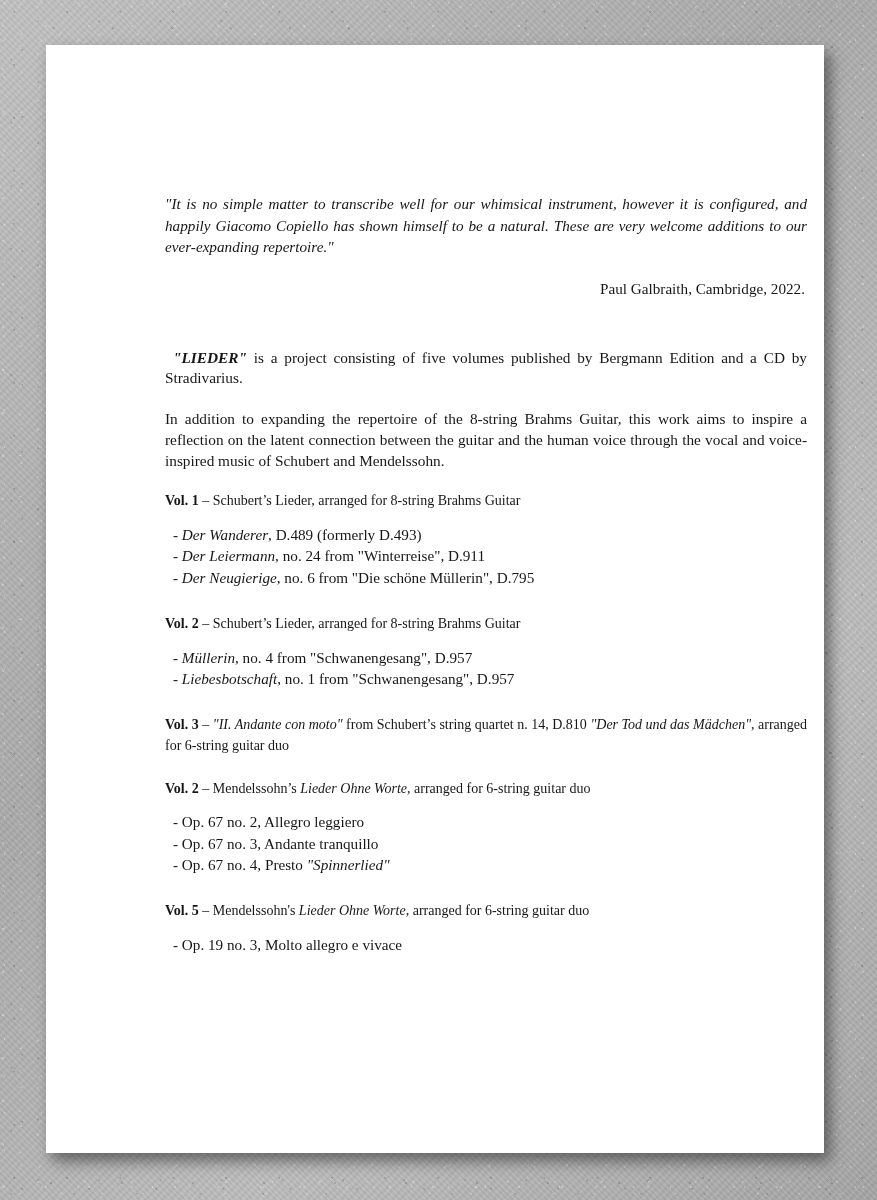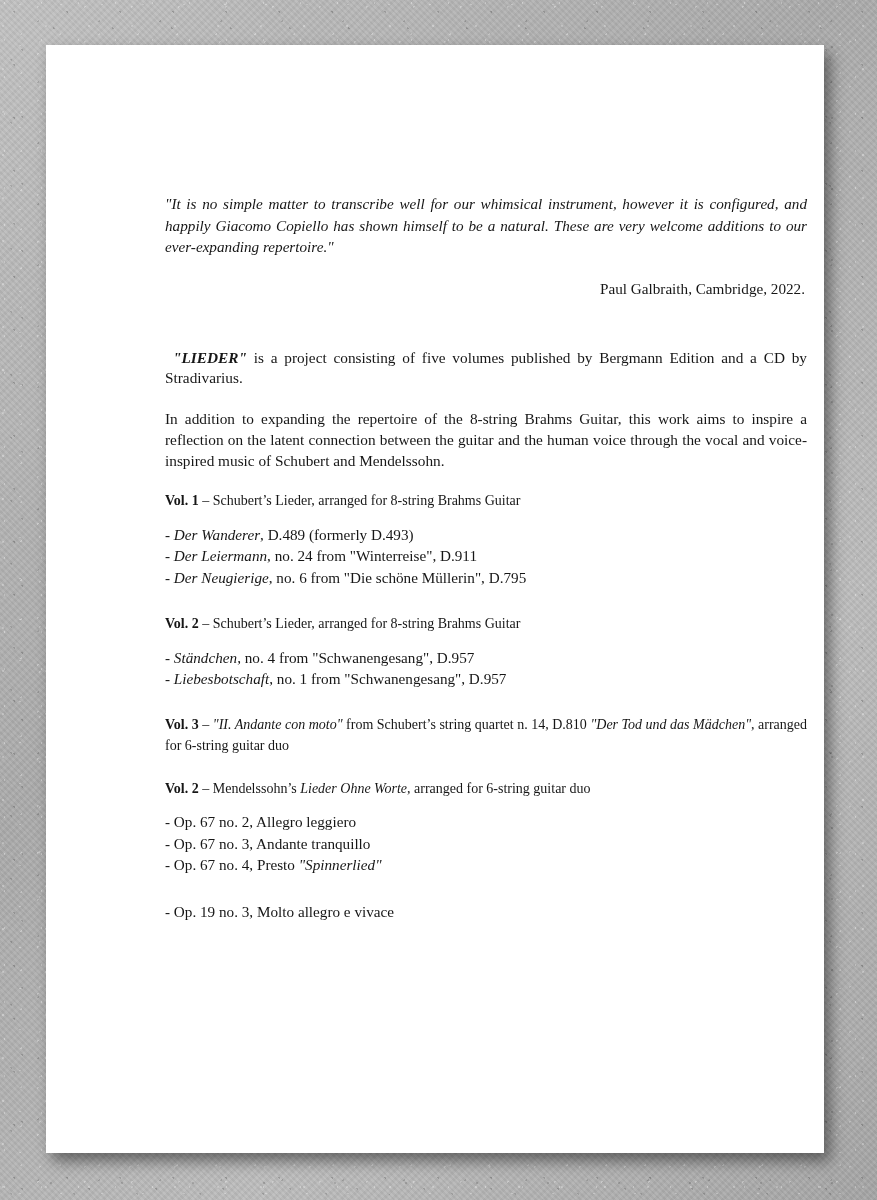--- a/index.html
+++ b/index.html
@@ -100,21 +100,21 @@
   .vol-heading {
     font-size: 14px;
     line-height: 20.8px;
     margin: 0 0 12px 0;
     text-align: justify;
   }
   .vol-heading.wrap {
     margin-bottom: 12px;
   }
   .track-list {
-    margin: 0 0 26px 0;
+    margin: 0 0 26px 8px;
     padding: 0;
     list-style: none;
     font-size: 15.2px;
     line-height: 21.2px;
   }
   .track-list li {
     white-space: nowrap;
   }
   .section {
     margin-bottom: 4px;
@@ -149,21 +149,21 @@
           <li><span>- </span><span class="ital">Der Leiermann</span><span>, no. 24 from "Winterreise", D.911</span></li>
           <li><span>- </span><span class="ital">Der Neugierige</span><span>, no. 6 from "Die schöne Müllerin", D.795</span></li>
         </ul>
       </div>
 
       <div class="section">
         <p class="vol-heading">
           <span class="bold">Vol. 2</span><span> – Schubert’s Lieder, arranged for 8-string Brahms Guitar</span>
         </p>
         <ul class="track-list">
-          <li><span>- </span><span class="ital">Ständchen</span><span>, no. 4 from "Schwanengesang", D.957</span></li>
+          <li><span>- </span><span class="ital">Müllerin</span><span>, no. 4 from "Schwanengesang", D.957</span></li>
           <li><span>- </span><span class="ital">Liebesbotschaft</span><span>, no. 1 from "Schwanengesang", D.957</span></li>
         </ul>
       </div>
 
       <div class="section">
         <p class="vol-heading wrap">
           <span class="bold">Vol. 3</span><span> – </span><span class="ital">"II. Andante con moto"</span><span> from Schubert’s string quartet n. 14, D.810 </span><span class="ital">"Der Tod und das Mädchen"</span><span>, arranged for 6-string guitar duo</span>
         </p>
         <div class="spacer-lg"></div>
       </div>
@@ -173,20 +173,23 @@
           <span class="bold">Vol. 2</span><span> – Mendelssohn’s </span><span class="ital">Lieder Ohne Worte</span><span>, arranged for 6-string guitar duo</span>
         </p>
         <ul class="track-list">
           <li><span>- Op. 67 no. 2, Allegro leggiero</span><span class="ital"></span></li>
           <li><span>- Op. 67 no. 3, Andante tranquillo</span><span class="ital"></span></li>
           <li><span>- Op. 67 no. 4, Presto </span><span class="ital">"Spinnerlied"</span></li>
         </ul>
       </div>
 
       <div class="section">
+        <p class="vol-heading">
+          <span class="bold">Vol. 5</span><span> – Mendelssohn's </span><span class="ital">Lieder Ohne Worte</span><span>, arranged for 6-string guitar duo</span>
+        </p>
         <ul class="track-list">
           <li><span>- Op. 19 no. 3, Molto allegro e vivace</span><span class="ital"></span></li>
         </ul>
       </div>
 
     </div>
   </div>
 </div>
 
 </body></html>

